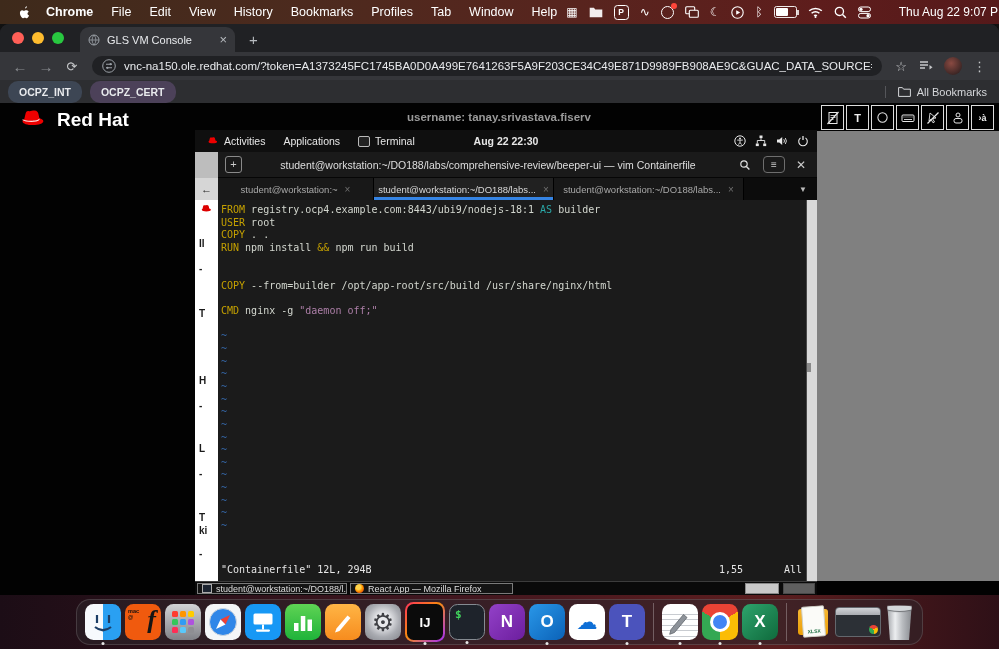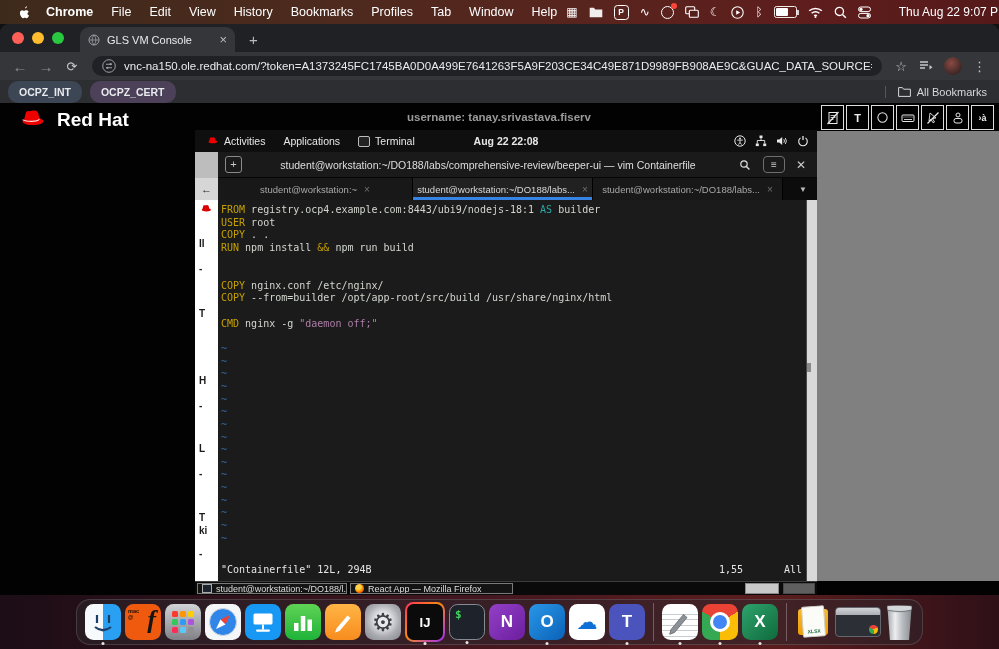--- a/index.html
+++ b/index.html
@@ -349,21 +349,21 @@
               </svg>
             <span>Activities</span>
           </span>
           <span class="gchip">
               <span>Applications</span>
             </span>
           <span class="gchip">
             <span class="gterm-ico"></span>
             <span>Terminal</span>
           </span>
-          <span class="gclock">Aug 22 22:08</span>
+          <span class="gclock">Aug 22 22:30</span>
           <span class="gtray">
             <span>
                 <svg width="12" height="12" viewBox="0 0 12 12">
                   <circle cx="6" cy="6" r="5.2" fill="none" stroke="#e8e8e8"></circle>
                   <circle cx="6" cy="3.4" r="1" fill="#e8e8e8"></circle>
                   <path d="M3.2 5.1h5.6M6 5.1v2.3M6 7.4 4.4 9.6M6 7.4l1.6 2.2" stroke="#e8e8e8" stroke-width=".9" fill="none"></path>
                 </svg>
               </span>
             <span>
                 <svg width="12" height="12" viewBox="0 0 12 12">
@@ -406,21 +406,21 @@
             <span class="t-search">
                 <svg width="12" height="12" viewBox="0 0 12 12">
                   <circle cx="5" cy="5" r="3.2" fill="none" stroke="#ddd" stroke-width="1.2"></circle>
                   <path d="M7.4 7.4 10.4 10.4" stroke="#ddd" stroke-width="1.4"></path>
                 </svg>
               </span>
             <span class="t-menu">≡</span>
             <span class="t-close">✕</span>
           </div>
           <div class="t-tabs" id="ttabs">
-              <span class="ttab" style="width: 195px;">
+              <span class="ttab" style="width: 156px;">
                 <span>student@workstation:~</span>
                 <span class="ttab-x">×</span>
               </span>
               <span class="ttab active" style="width: 180px;">
                 <span>student@workstation:~/DO188/labs...</span>
                 <span class="ttab-x">×</span>
               </span>
               <span class="ttab" style="width: 190px;">
                 <span>student@workstation:~/DO188/labs...</span>
                 <span class="ttab-x">×</span>
@@ -428,21 +428,20 @@
               <span class="t-caret">▼</span>
             </div>
           <div class="t-body">
             <div class="vim" id="vim-lines">
                 <div class="ln"><span class="v-kw">FROM </span><span class="v-tx">registry.ocp4.example.com:8443/ubi9/nodejs-18:1 </span><span class="v-bk">AS</span><span class="v-tx"> builder</span></div>
                 <div class="ln"><span class="v-kw">USER </span><span class="v-tx">root</span></div>
                 <div class="ln"><span class="v-kw">COPY </span><span class="v-tx">. .</span></div>
                 <div class="ln"><span class="v-kw">RUN </span><span class="v-tx">npm install </span><span class="v-kw">&amp;&amp;</span><span class="v-tx"> npm run build</span></div>
                 <div class="ln">&nbsp;</div>
                 <div class="ln">&nbsp;</div>
-                <div class="ln"><span class="v-kw">COPY </span><span class="v-tx">nginx.conf /etc/nginx/</span></div>
                 <div class="ln"><span class="v-kw">COPY </span><span class="v-tx">--from=builder /opt/app-root/src/build /usr/share/nginx/html</span></div>
                 <div class="ln">&nbsp;</div>
                 <div class="ln"><span class="v-kw">CMD </span><span class="v-tx">nginx -g </span><span class="v-st">"daemon off;"</span></div>
                 <div class="ln">&nbsp;</div>
                 <div class="ln"><span class="v-td">~</span></div>
                 <div class="ln"><span class="v-td">~</span></div>
                 <div class="ln"><span class="v-td">~</span></div>
                 <div class="ln"><span class="v-td">~</span></div>
                 <div class="ln"><span class="v-td">~</span></div>
                 <div class="ln"><span class="v-td">~</span></div>

